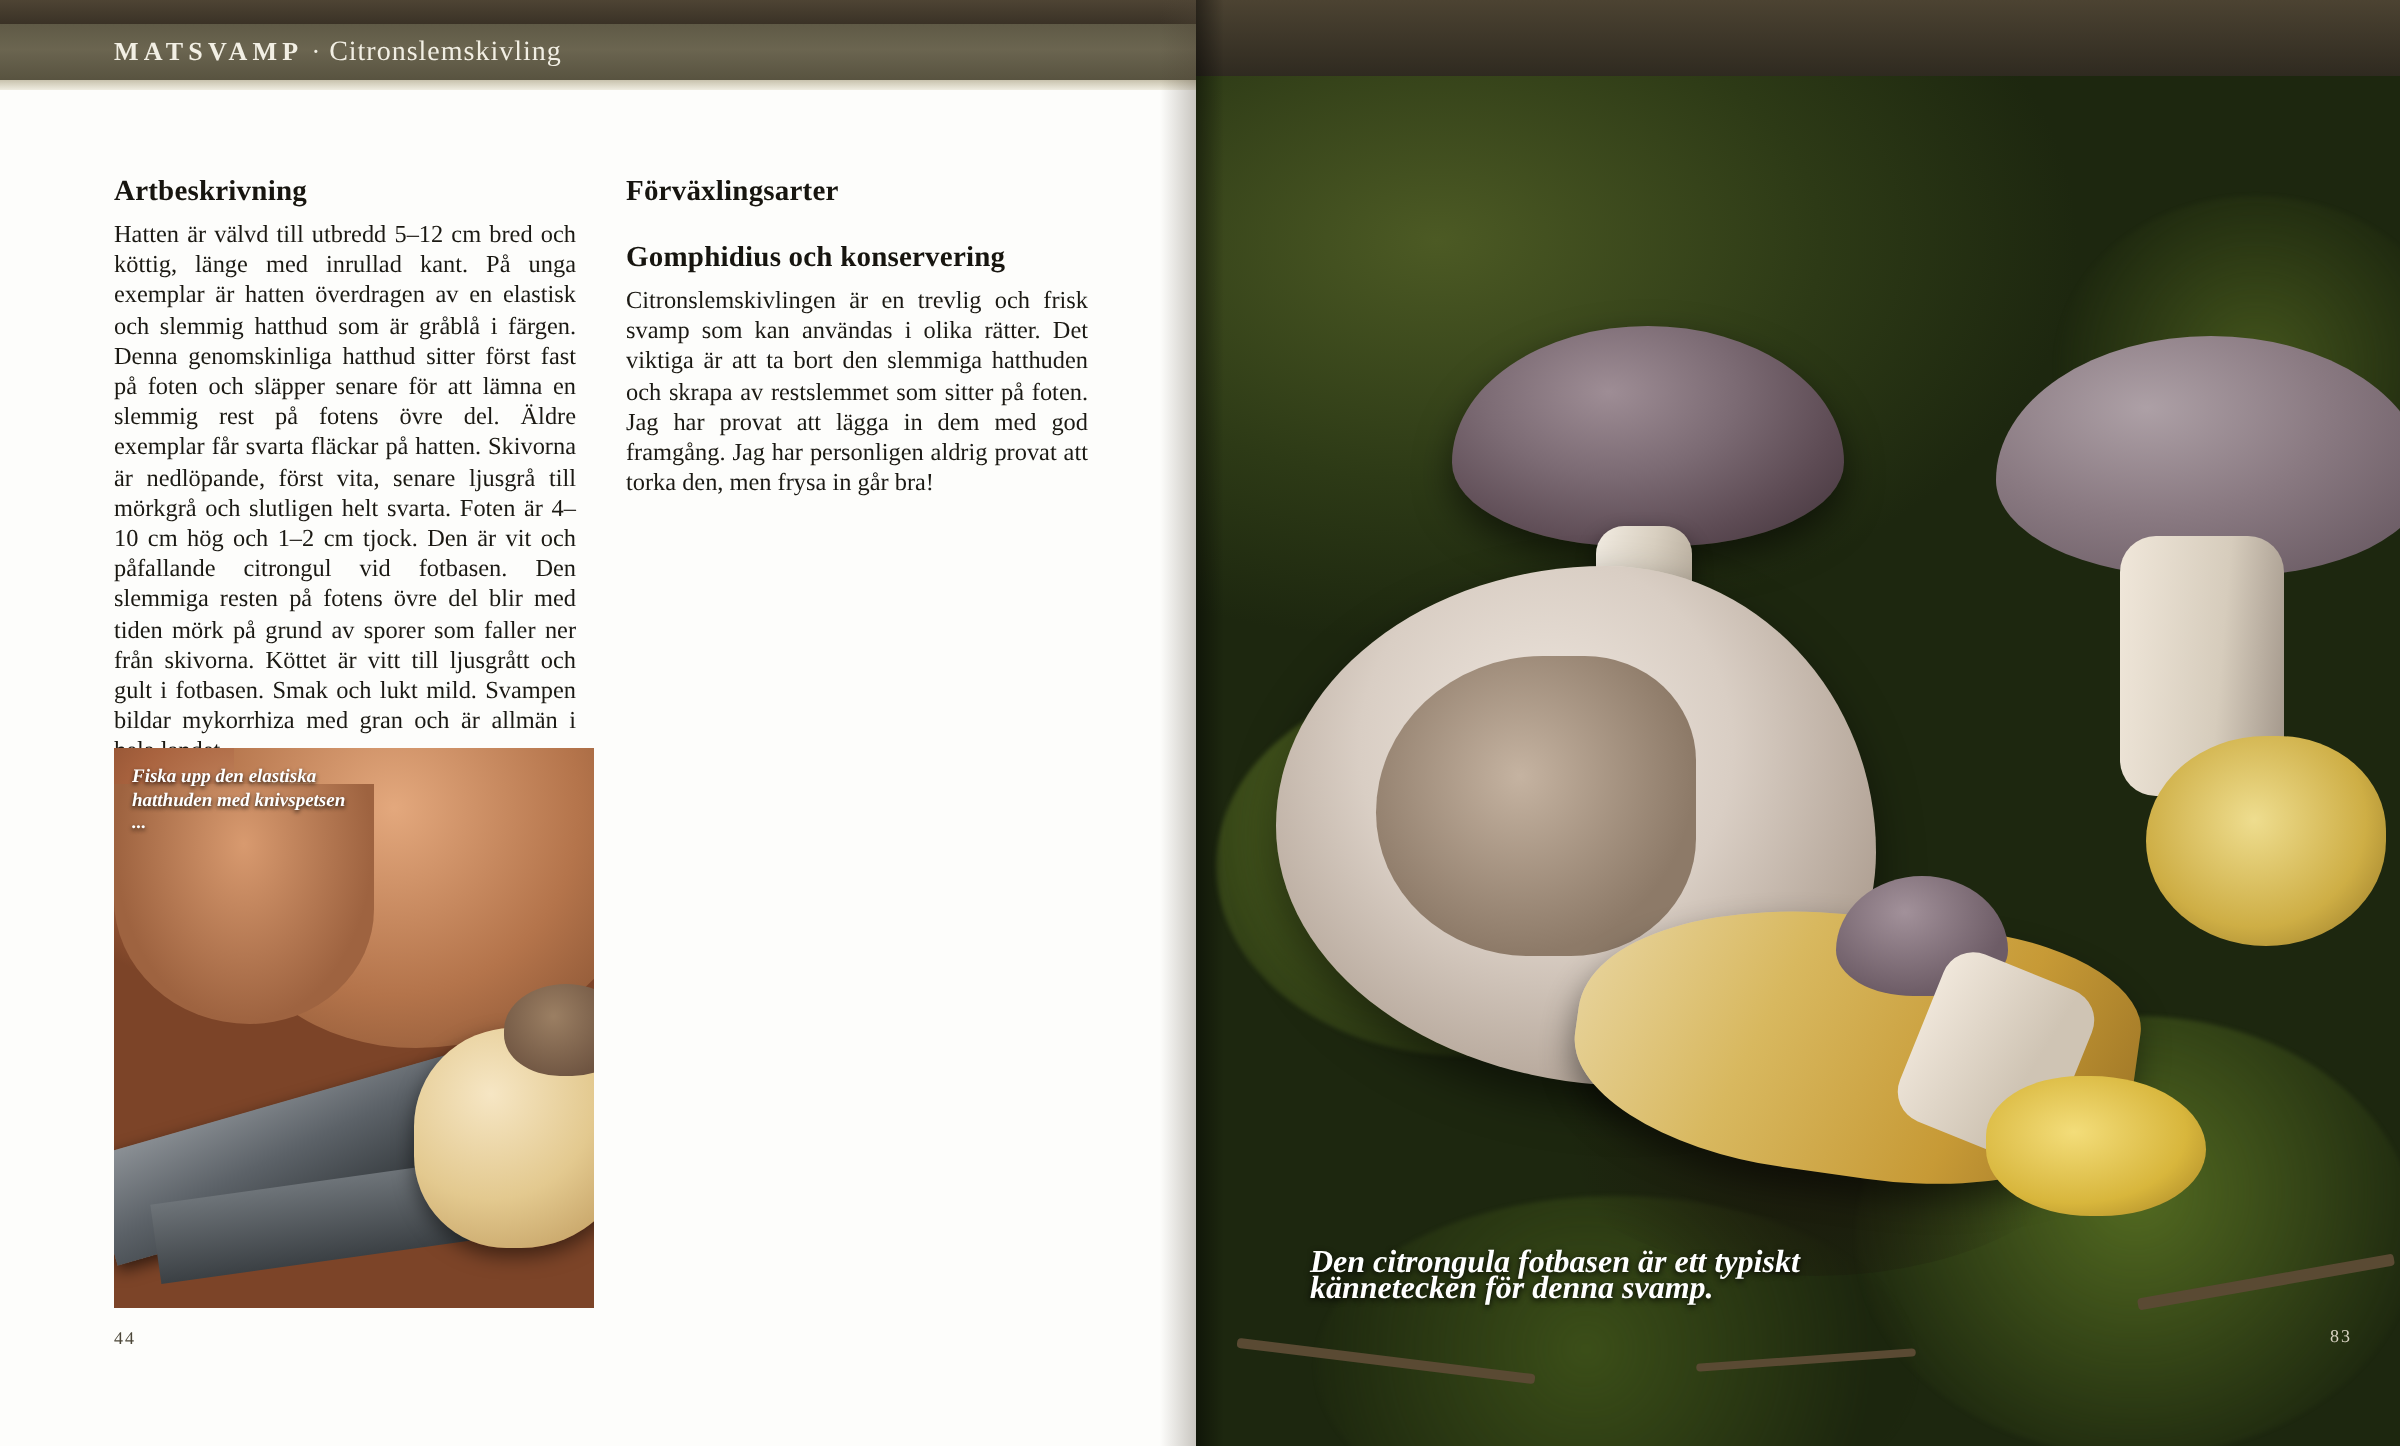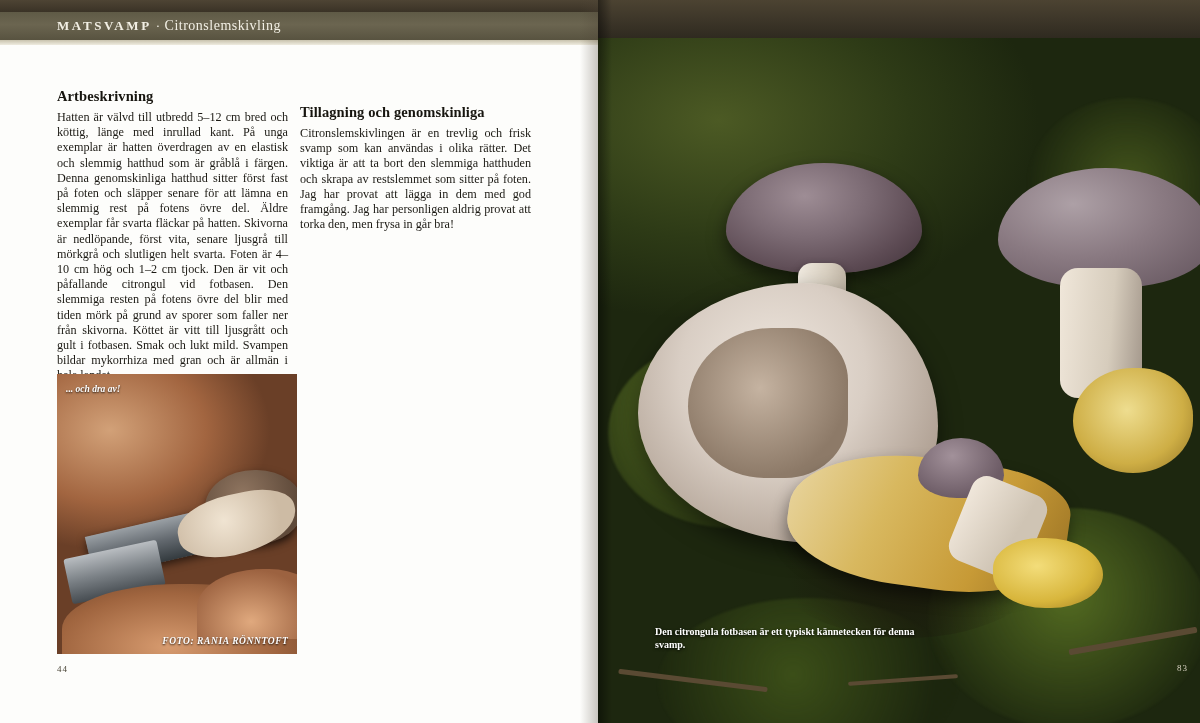--- a/index.html
+++ b/index.html
@@ -58,21 +58,21 @@
   }
   .header-text .sep { margin: 0 4px; }
   .header-text .species { font-size: 14px; }
 
   .columns {
     position: absolute;
     left: 57px;
     top: 88px;
     width: 487px;
     display: flex;
-    gap: 12px;
+    gap: 25px;
   }
   .col { width: 231px; }
 
   h2.section-title {
     font-size: 14.5px;
     font-weight: 700;
     margin: 0 0 5px 0;
     color: #17150f;
     letter-spacing: 0.1px;
   }
@@ -383,29 +383,30 @@
   .t1 { left: 470px; top: 600px; width: 130px; height: 6px; transform: rotate(-10deg); }
   .t2 { left: 20px; top: 640px; width: 150px; height: 5px; transform: rotate(7deg); }
   .t3 { left: 250px; top: 640px; width: 110px; height: 4px; transform: rotate(-4deg); }
 
   .photo-caption-right {
     position: absolute;
     left: 57px;
     bottom: 72px;
     width: 260px;
     color: #fff;
-    font-size: 10px;
+    font-size: 16px;
     line-height: 12.5px;
+    font-style: italic;
     font-weight: 700;
     text-shadow: 0 1px 3px rgba(0,0,0,.9);
     z-index: 8;
   }
   .page-number-right {
     position: absolute;
-    right: 12px;
+    right: 24px;
     bottom: 50px;
     font-size: 9px;
     color: #d8d2c2;
     letter-spacing: 1px;
     z-index: 8;
   }
   .rp-left-edge {
     position: absolute;
     left: 0; top: 0; width: 14px; height: 723px;
     background: linear-gradient(90deg, rgba(0,0,0,.45) 0%, rgba(0,0,0,0) 100%);
@@ -429,40 +430,40 @@
     <div class="header-band-under"></div>
 
     <div class="columns">
 
       <div class="col">
         <h2 class="section-title">Artbeskrivning</h2>
         <p class="body-text">Hatten är välvd till utbredd 5–12 cm bred och köttig, länge med inrullad kant. På unga exemplar är hatten överdragen av en elastisk och slemmig hatthud som är gråblå i färgen. Denna genomskinliga hatthud sitter först fast på foten och släpper senare för att lämna en slemmig rest på fotens övre del. Äldre exemplar får svarta fläckar på hatten. Skivorna är nedlöpande, först vita, senare ljusgrå till mörkgrå och slutligen helt svarta. Foten är 4–10 cm hög och 1–2 cm tjock. Den är vit och påfallande citrongul vid fotbasen. Den slemmiga resten på fotens övre del blir med tiden mörk på grund av sporer som faller ner från skivorna. Köttet är vitt till ljusgrått och gult i fotbasen. Smak och lukt mild. Svampen bildar mykorrhiza med gran och är allmän i hela landet.</p>
       </div>
 
       <div class="col">
-
-        <h2 class="section-title second">Tillagning och genomskinliga</h2>
+        <h2 class="section-title">Förväxlingsarter</h2>
+
+        <h2 class="section-title second">Gomphidius och konservering</h2>
         <p class="body-text">Citronslemskivlingen är en trevlig och frisk svamp som kan användas i olika rätter. Det viktiga är att ta bort den slemmiga hatthuden och skrapa av restslemmet som sitter på foten. Jag har provat att lägga in dem med god framgång. Jag har personligen aldrig provat att torka den, men frysa in går bra!</p>
       </div>
     </div>
 
     <div class="photo-row">
 
-
       <div class="photo">
-        <div class="ph2"></div>
-        <div class="ph2-blade"></div>
-        <div class="ph2-handle"></div>
-        <div class="ph2-mush"></div>
-        <div class="ph2-skin"></div>
-        <div class="ph2-fing"></div>
-        <div class="ph2-fing2"></div>
-        <div class="cap cap-b">... och dra av!</div>
-        <div class="cap cap-credit">FOTO: RANIA RÖNNTOFT</div>
+        <div class="ph1"></div>
+        <div class="ph1-fing"></div>
+        <div class="ph1-fing2"></div>
+        <div class="ph1-knife"></div>
+        <div class="ph1-knife2"></div>
+        <div class="ph1-mush"></div>
+        <div class="ph1-mushcap"></div>
+        <div class="cap cap-a">Fiska upp den elastiska hatthuden med knivspetsen ...</div>
       </div>
+
 
     </div>
 
     <div class="page-number-left">44</div>
     <div class="gutter-shadow"></div>
   </div>
 
   <div class="page-right">
     <div class="rp-top"></div>
 

